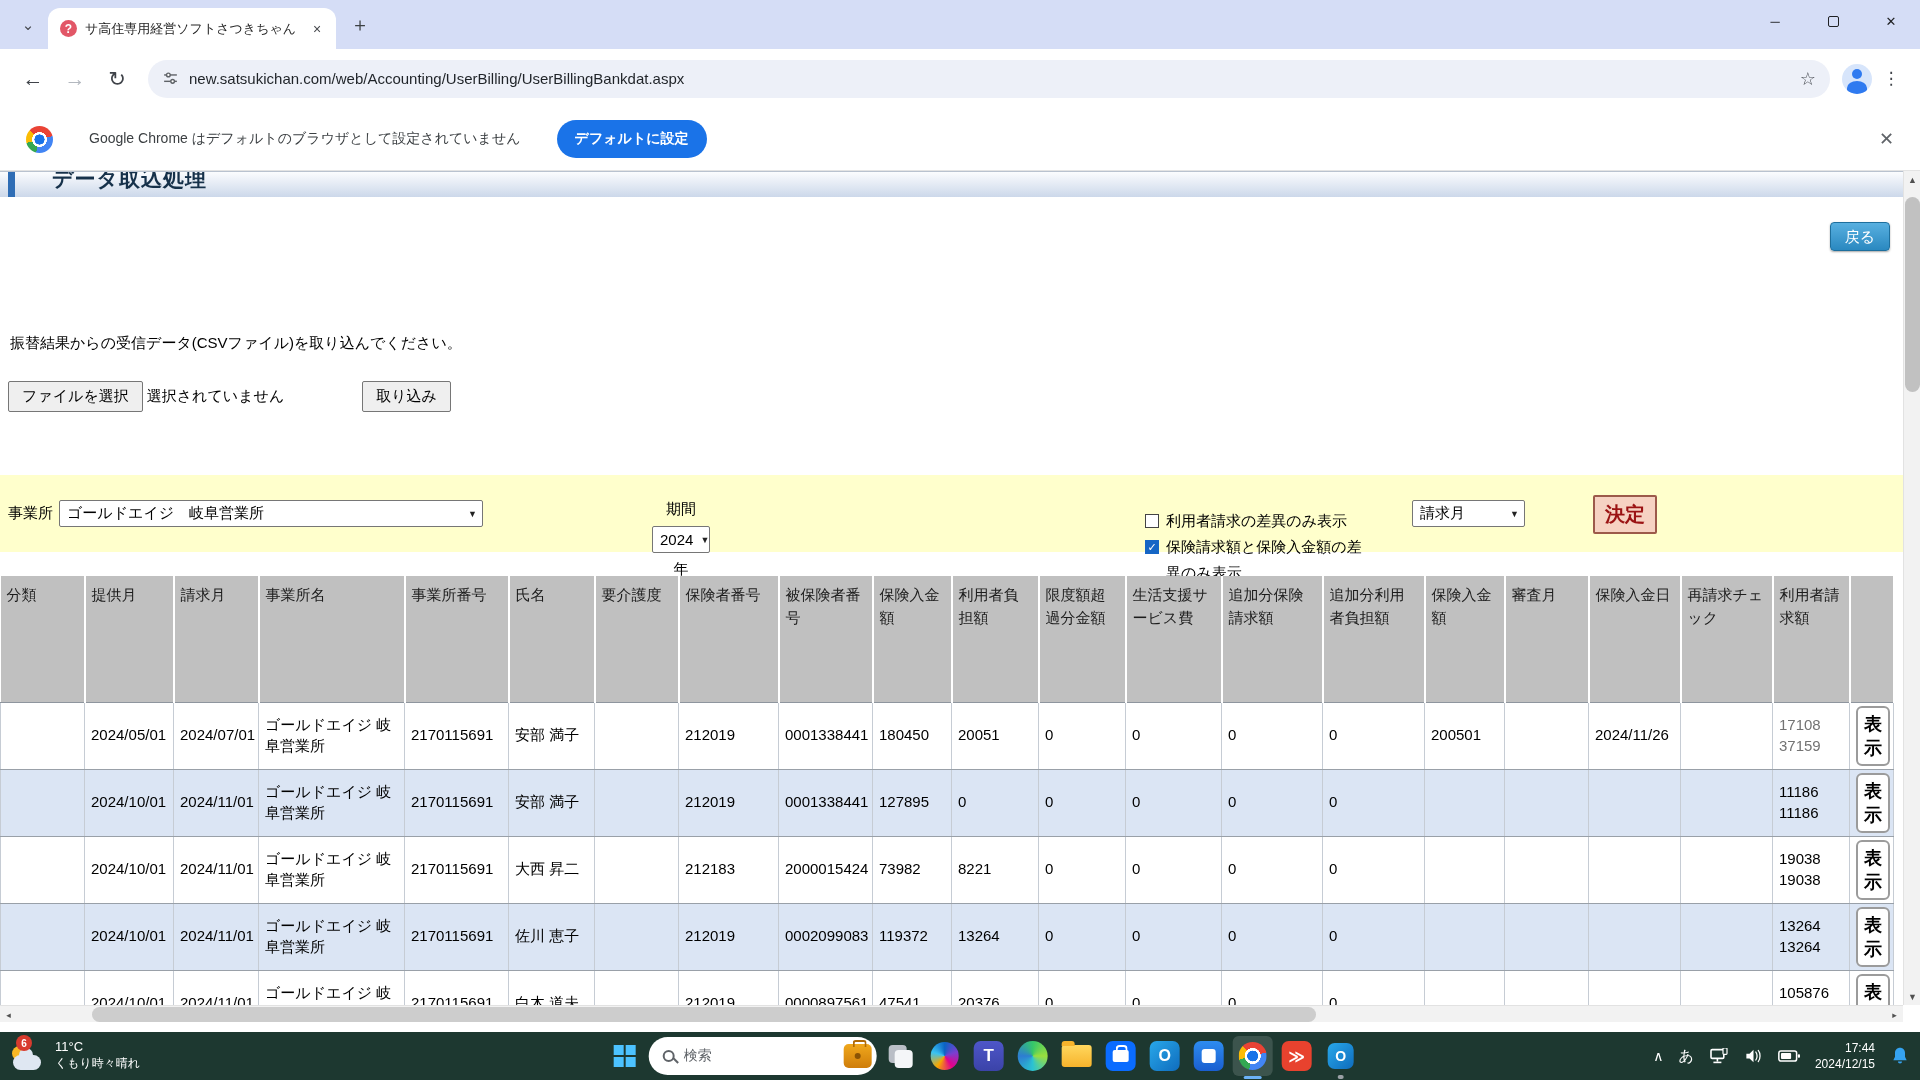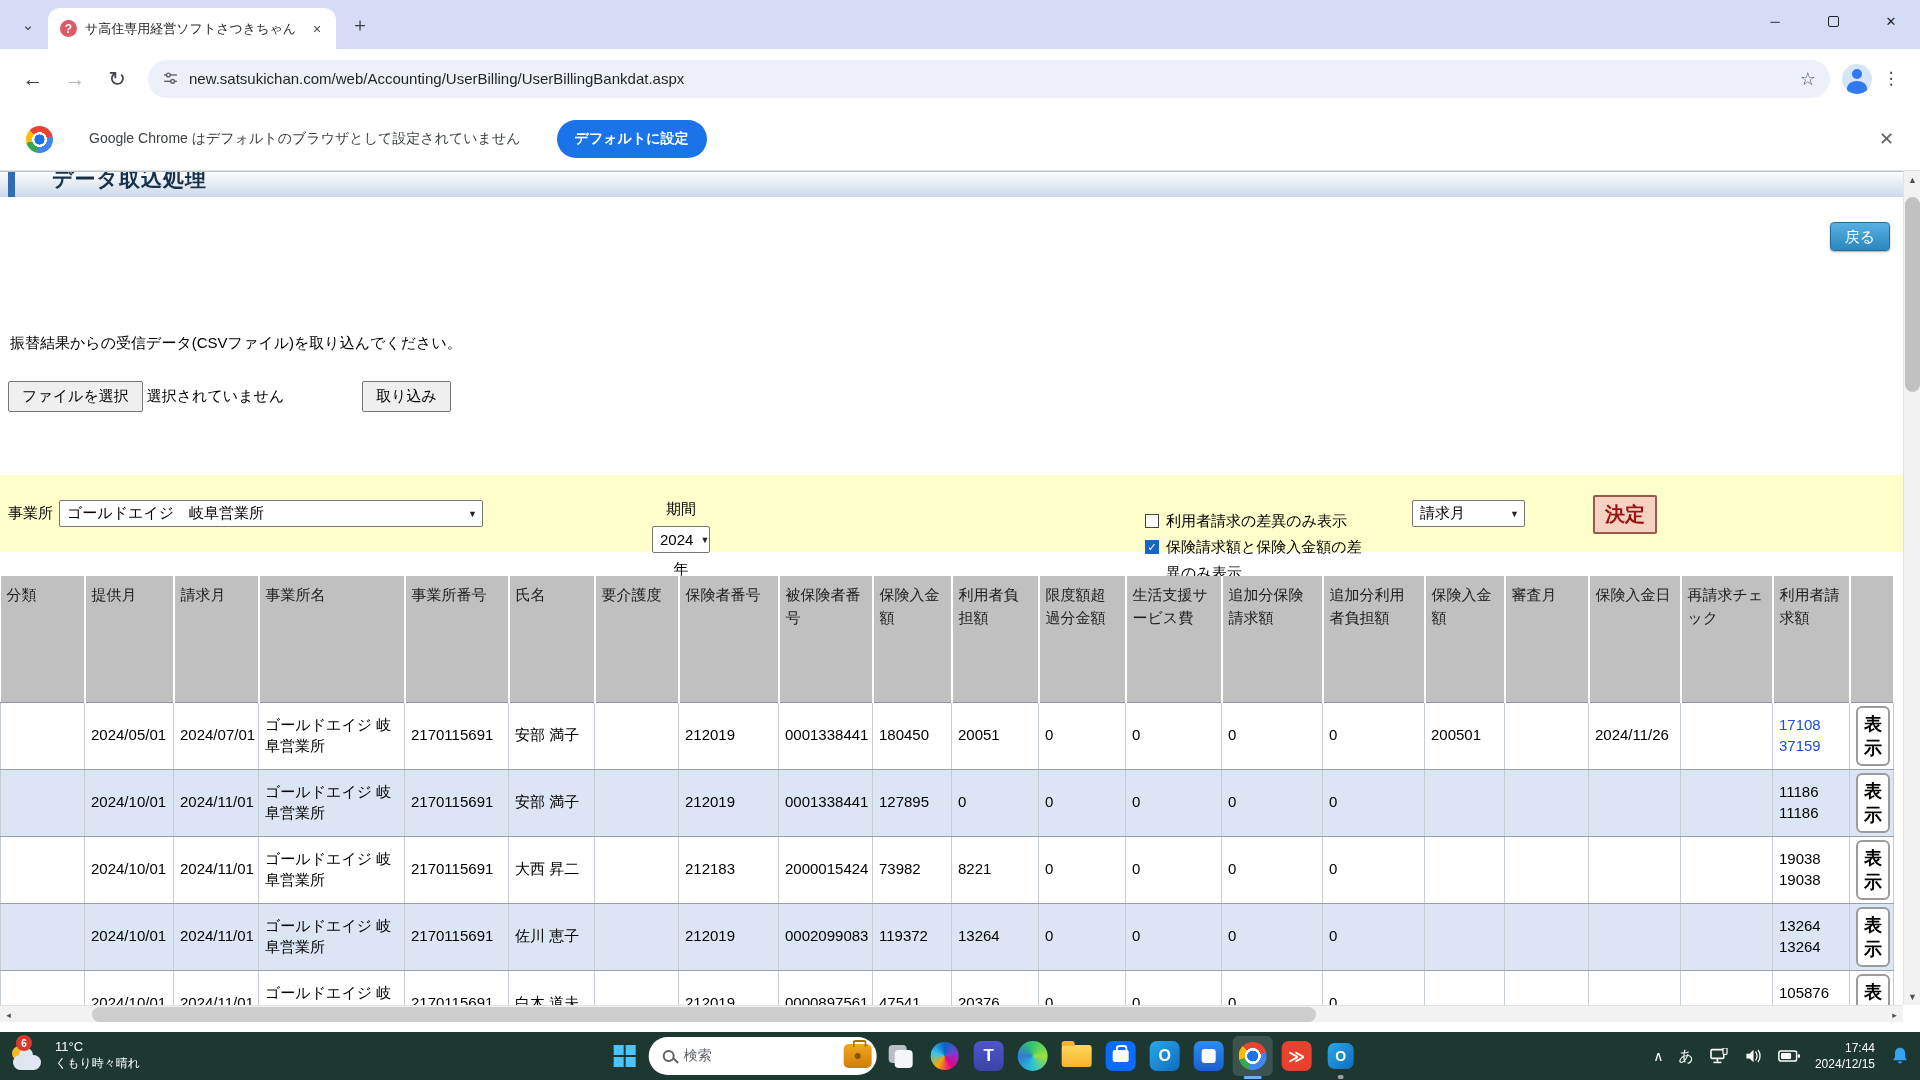--- a/index.html
+++ b/index.html
@@ -62,21 +62,21 @@
   .chk-label { max-width:210px; }
   .grp-month { position:absolute; left:1412px; top:25px; }
   .btn-submit { position:absolute; left:1593px; top:20px; background:#f6d2c2; border:2px solid #9c5a4a; border-radius:2px; color:#9b1313; font-size:20px; font-weight:bold; padding:4px 10px; font-family:inherit; }
 
   
   .tablewrap { position:absolute; top:576px; left:0; width:1903px; height:429px; overflow:hidden; }
   table { border-collapse:collapse; table-layout:fixed; width:1893px; font-size:15px; }
   thead th { background:#c0c0c0; border-right:2px solid #fff; border-bottom:1px solid #8e959e; padding:7px 6px; height:126px; font-weight:normal; text-align:left; vertical-align:top; line-height:1.55; color:#1c1c1c; }
   tbody td { background:#fff; border-right:1px solid #c6ccd4; border-left:1px solid #c6ccd4; border-bottom:1px solid #99a0a8; padding:3px 6px; height:58px; vertical-align:middle; color:#000; line-height:1.35; overflow:hidden; }
   tbody tr.alt td { background:#dbe5f4; }
-  td.red div { color:#1d4ed8; }
+  td.red div { color:#737373; }
   .btn-show { border:2px solid #9b9b9b; border-radius:6px; background:#fff; padding:4px 6px; font-size:18px; font-weight:bold; font-family:inherit; color:#000; }
 
   
   .hscroll { position:absolute; top:1005px; left:0; width:1903px; height:17px; background:#f2f2f2; border-top:1px solid #e2e2e2; }
   .hs-arrow { position:absolute; top:0; width:17px; height:17px; display:flex; align-items:center; justify-content:center; font-size:9px; color:#505050; }
   .hs-left { left:0; } .hs-right { right:0; }
   .hs-thumb { position:absolute; top:1px; left:92px; width:1224px; height:15px; background:#cdcdcd; border-radius:8px; }
   .vscroll { position:absolute; top:171px; right:0; width:17px; height:834px; background:#f2f2f2; border-left:1px solid #e2e2e2; }
   .vs-arrow { position:absolute; left:0; width:17px; height:17px; display:flex; align-items:center; justify-content:center; font-size:9px; color:#505050; }
   .vs-up { top:0; } .vs-down { bottom:0; }

